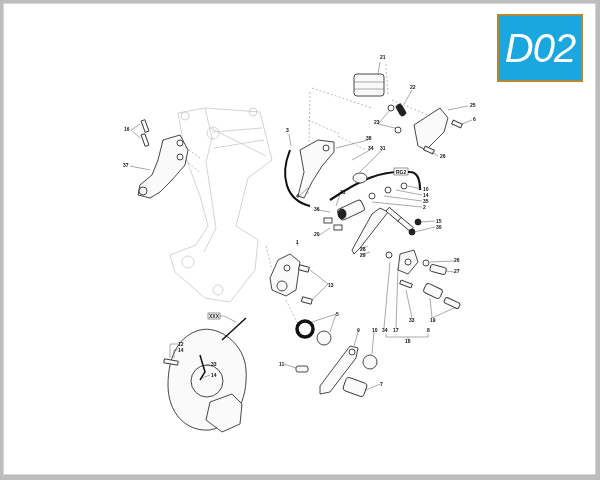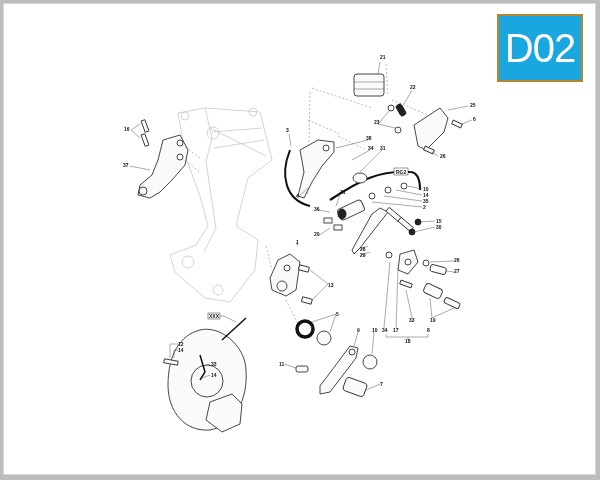--- a/index.html
+++ b/index.html
@@ -1,18 +1,18 @@
 <!DOCTYPE html>
 <html><head>
 <meta charset="utf-8">
 <style>
   html, body { margin:0; padding:0; background:#bdbdbd; }
   body { width:600px; height:480px; position:relative; overflow:hidden; font-family:"Liberation Sans", sans-serif; }
   .frame { position:absolute; left:3px; top:3px; width:593px; height:472px; background:#ffffff; border:1px solid #d6d6d6; box-sizing:border-box; }
-  .badge { position:absolute; left:497px; top:14px; width:86px; height:68px; background:#1aa7e0; border:2px solid #b8862b; box-sizing:border-box; color:#ffffff; font-size:40px; display:flex; align-items:center; justify-content:center; letter-spacing:-1px; }
+  .badge { position:absolute; left:497px; top:14px; width:86px; height:68px; background:#1aa7e0; border:2px solid #b8862b; box-sizing:border-box; color:#ffffff; font-size:40px; display:flex; align-items:center; justify-content:center; letter-spacing:-1px;font-style:italic; }
   svg.diagram { position:absolute; left:0; top:0; }
   .lbl { font-family:"Liberation Sans", sans-serif; font-size:5px; font-weight:bold; fill:#111; }
   .lblbox { font-family:"Liberation Sans", sans-serif; font-size:5px; font-weight:bold; fill:#111; }
   .ghost { fill:none; stroke:#c8c8c8; stroke-width:0.8; }
   .part { fill:#fafafa; stroke:#333; stroke-width:0.9; }
   .partd { fill:#222; stroke:#111; stroke-width:0.8; }
   .lead { fill:none; stroke:#555; stroke-width:0.5; }
   .dash { fill:none; stroke:#777; stroke-width:0.5; stroke-dasharray:2,2; }
 </style>
 </head>

